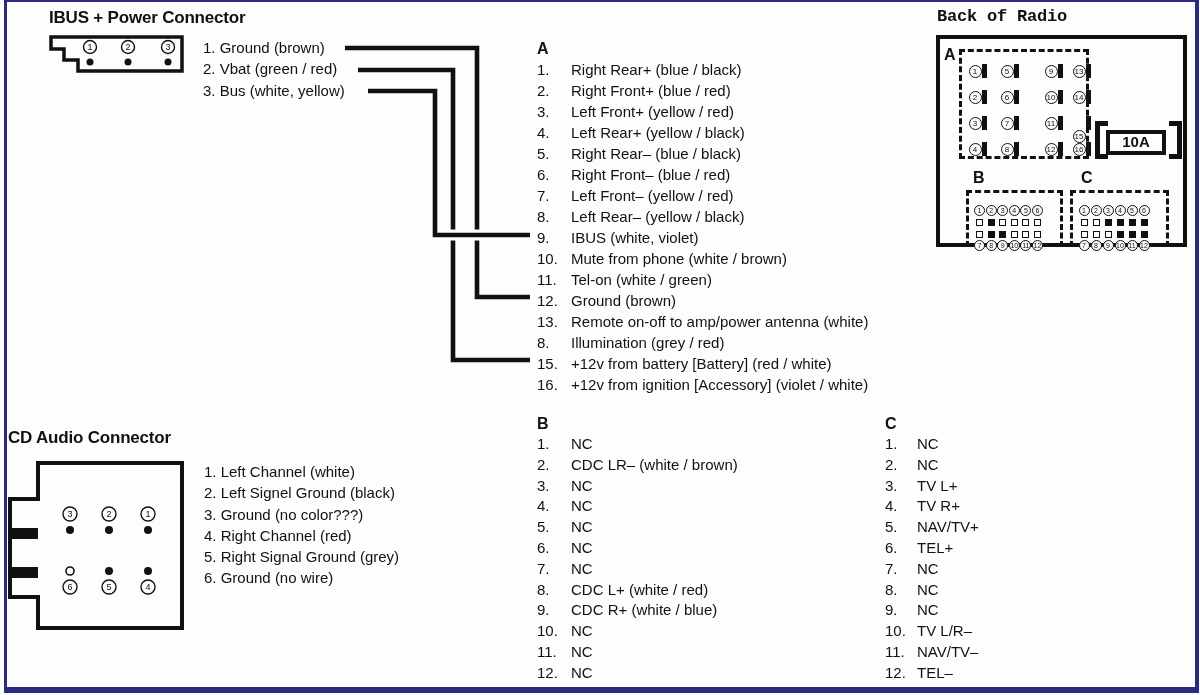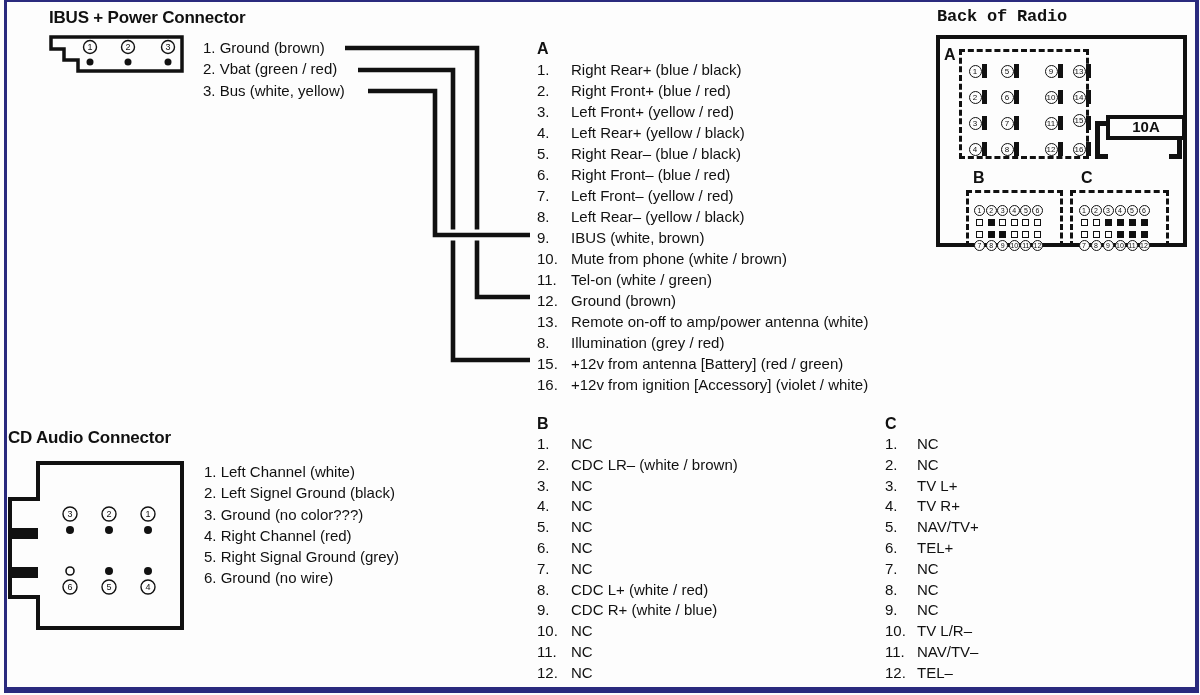--- a/index.html
+++ b/index.html
@@ -113,21 +113,21 @@
         <div class="pl-row">
           <span class="pl-num">7.</span>
           <span class="pl-text">Left Front– (yellow / red)</span>
         </div>
         <div class="pl-row">
           <span class="pl-num">8.</span>
           <span class="pl-text">Left Rear– (yellow / black)</span>
         </div>
         <div class="pl-row">
           <span class="pl-num">9.</span>
-          <span class="pl-text">IBUS (white, brown)</span>
+          <span class="pl-text">IBUS (white, violet)</span>
         </div>
         <div class="pl-row">
           <span class="pl-num">10.</span>
           <span class="pl-text">Mute from phone (white / brown)</span>
         </div>
         <div class="pl-row">
           <span class="pl-num">11.</span>
           <span class="pl-text">Tel-on (white / green)</span>
         </div>
         <div class="pl-row">
@@ -137,21 +137,21 @@
         <div class="pl-row">
           <span class="pl-num">13.</span>
           <span class="pl-text">Remote on-off to amp/power antenna (white)</span>
         </div>
         <div class="pl-row">
           <span class="pl-num">8.</span>
           <span class="pl-text">Illumination (grey / red)</span>
         </div>
         <div class="pl-row">
           <span class="pl-num">15.</span>
-          <span class="pl-text">+12v from antenna [Battery] (red / green)</span>
+          <span class="pl-text">+12v from battery [Battery] (red / white)</span>
         </div>
         <div class="pl-row">
           <span class="pl-num">16.</span>
           <span class="pl-text">+12v from ignition [Accessory] (violet / white)</span>
         </div>
       </div>
   </div>
 
   <div class="pinlist pl-bc" style="left:531px;top:413px">
     <div class="pl-header">B</div>
@@ -286,29 +286,29 @@
         <span class="circ circ13" style="left: 82.5px; top: 38.5px;">10</span>
         <span class="pbar" style="left: 96px; top: 38px;"></span>
         <span class="circ circ13" style="left: 82.5px; top: 64.5px;">11</span>
         <span class="pbar" style="left: 96px; top: 64px;"></span>
         <span class="circ circ13" style="left: 82.5px; top: 90.5px;">12</span>
         <span class="pbar" style="left: 96px; top: 90px;"></span>
         <span class="circ circ13" style="left: 110.5px; top: 12.5px;">13</span>
         <span class="pbar" style="left: 124px; top: 12px;"></span>
         <span class="circ circ13" style="left: 110.5px; top: 38.5px;">14</span>
         <span class="pbar" style="left: 124px; top: 38px;"></span>
-        <span class="circ circ13" style="left: 110.5px; top: 62px;">15</span>
+        <span class="circ circ13" style="left: 110.5px; top: 78px;">15</span>
         <span class="pbar" style="left: 124px; top: 64px;"></span>
         <span class="circ circ13" style="left: 110.5px; top: 90.5px;">16</span>
         <span class="pbar" style="left: 124px; top: 90px;"></span>
       </div>
 
     <div class="fuse-bl" style="left:155px;top:82px;width:13px;height:38px"></div>
     <div class="fuse-br" style="left:229px;top:82px;width:13px;height:38px"></div>
-    <div class="fuse-body" style="left:166px;top:76px;width:80px;height:25px">10A</div>
+    <div class="fuse-body" style="left:166px;top:91px;width:60px;height:25px">10A</div>
 
     <div class="conn-label" style="left:33px;top:131px">B</div>
     <div class="dashed" style="left:26px;top:151px;width:97px;height:57px">
         <span class="circ circ11" style="left: 5px; top: 11.5px;">1</span>
         <span class="sq" style="left: 7px; top: 25.5px;"></span>
         <span class="circ circ11" style="left: 16.6px; top: 11.5px;">2</span>
         <span class="sq filled" style="left: 18.6px; top: 25.5px;"></span>
         <span class="circ circ11" style="left: 28.2px; top: 11.5px;">3</span>
         <span class="sq" style="left: 30.2px; top: 25.5px;"></span>
         <span class="circ circ11" style="left: 39.8px; top: 11.5px;">4</span>

